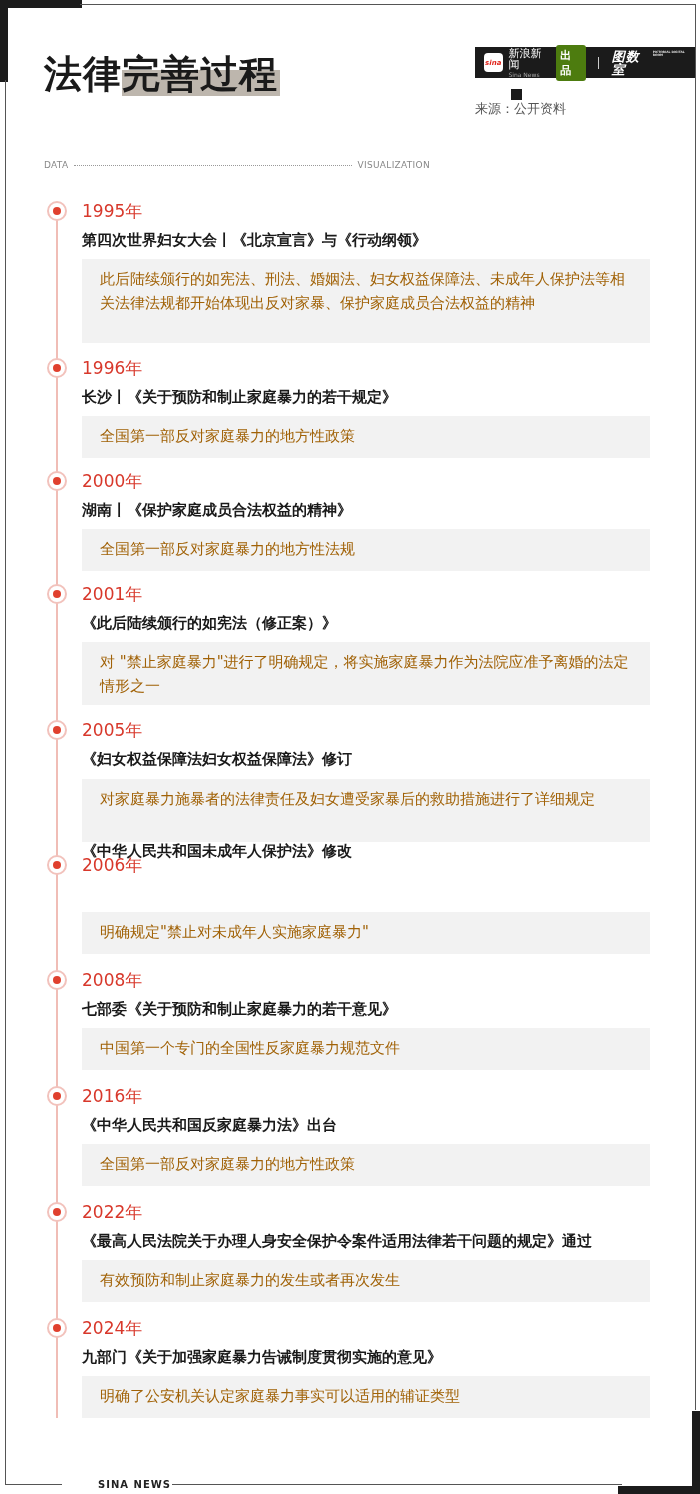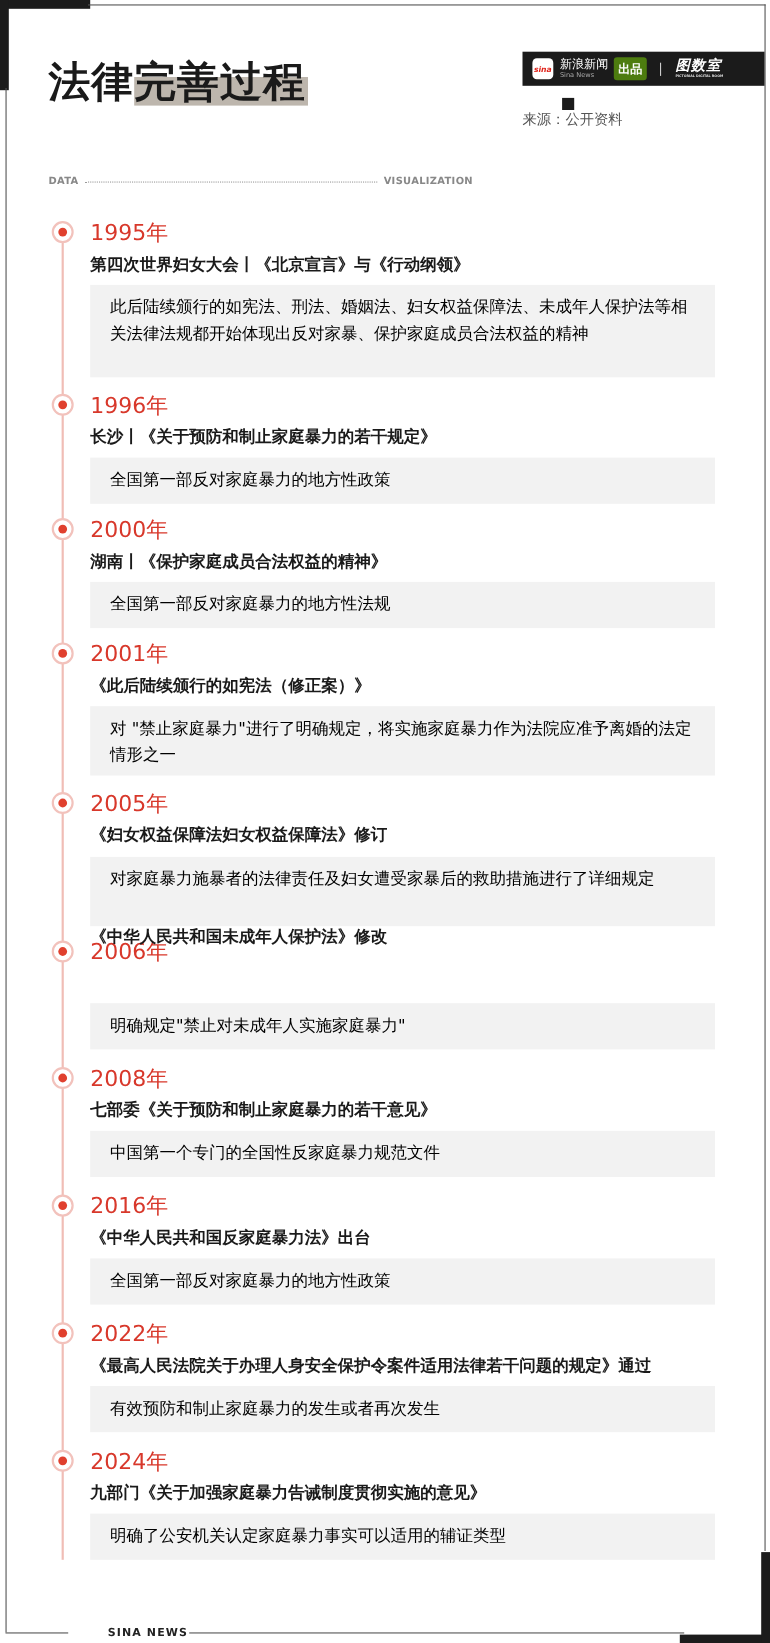--- a/index.html
+++ b/index.html
@@ -25,39 +25,39 @@
   .title .hl { background: linear-gradient(to bottom, transparent 40%, #bdb6ad 40%); padding-right: 2px; }
 
   
   .brand-bar { position: absolute; left: 475px; top: 47px; width: 220px; height: 31px; background: #1b1b1b; display: flex; align-items: center; padding-left: 9px; }
   .sina-logo { width: 19px; height: 19px; background: #fff; border-radius: 4px; display: flex; align-items: center; justify-content: center; font-size: 7px; font-style: italic; font-weight: bold; color: #e0231a; }
   .brand-text { margin-left: 6px; color: #fff; display: flex; flex-direction: column; line-height: 1; }
   .brand-cn { font-size: 11px; }
   .brand-en { font-size: 6px; color: #aaa; margin-top: 2px; }
   .brand-badge { margin-left: 5px; background: #4d7c0f; color: #fff; font-size: 11px; font-weight: bold; padding: 3px 4px; border-radius: 3px; }
   .brand-sep { margin-left: 12px; width: 1px; height: 12px; background: #ccc; }
-  .brand-sub { margin-left: 13px; color: #fff; font-size: 13px; font-weight: bold; font-style: italic; letter-spacing: 1px; display: flex; flex-direction: column; line-height: 1; }
+  .brand-sub { margin-left: 13px; color: #fff; font-size: 13px; font-weight: bold; font-style: italic; letter-spacing: 1px; display: flex; flex-direction: row; line-height: 1; }
   .brand-sub small { font-size: 3px; letter-spacing: 0; color: #ddd; margin-top: 1px; font-style: normal; }
 
   .source { position: absolute; left: 475px; top: 89px; display: flex; align-items: center; font-size: 13px; color: #555; flex-direction: column; }
   .source .sq { width: 11px; height: 11px; background: #1b1b1b; margin-right: 8px; }
 
   
-  .dv { position: absolute; left: 44px; top: 160px; width: 386px; display: flex; align-items: center; font-size: 9px; color: #888; letter-spacing: 0.3px; font-weight: bold; }
+  .dv { position: absolute; left: 44px; top: 160px; width: 386px; display: flex; align-items: center; font-size: 9px; color: #888; letter-spacing: 0.3px; }
   .dv .dots { flex: 1; border-bottom: 1px dotted #999; margin: 0 6px; height: 1px; }
 
   
   .timeline { position: absolute; left: 0; top: 0; width: 700px; }
   .axis { position: absolute; left: 56px; top: 214px; width: 2px; height: 1204px; background: #f0bdb6; }
   .event { position: absolute; left: 0; width: 700px; }
   .dot { position: absolute; left: 47px; width: 20px; height: 20px; border-radius: 50%; border: 2px solid #f2c2bc; background: #fff; display: flex; align-items: center; justify-content: center; }
   .dot::after { content: ""; width: 8px; height: 8px; border-radius: 50%; background: #e0402e; }
-  .year { position: absolute; left: 82px; font-size: 20px; color: #d8382b; line-height: 20px; text-align: center; }
+  .year { position: absolute; left: 82px; font-size: 17px; color: #d8382b; line-height: 20px; text-align: center; }
   .heading { position: absolute; left: 82px; font-size: 15px; font-weight: bold; color: #1a1a1a; line-height: 20px; white-space: nowrap; }
-  .desc { position: absolute; left: 82px; width: 568px; background: #f2f2f2; padding: 8px 18px; font-size: 15px; line-height: 24px; color: #000000; }
+  .desc { position: absolute; left: 82px; width: 568px; background: #f2f2f2; padding: 8px 18px; font-size: 15px; line-height: 24px; color: #a16207; }
 </style>
 </head>
 <body>
 
 <div class="corner-tl-h"></div>
 <div class="corner-tl-v"></div>
 <div class="frame-line frame-top"></div>
 <div class="frame-line frame-right"></div>
 <div class="frame-line frame-left"></div>
 <div class="frame-line frame-bottom-l"></div>

